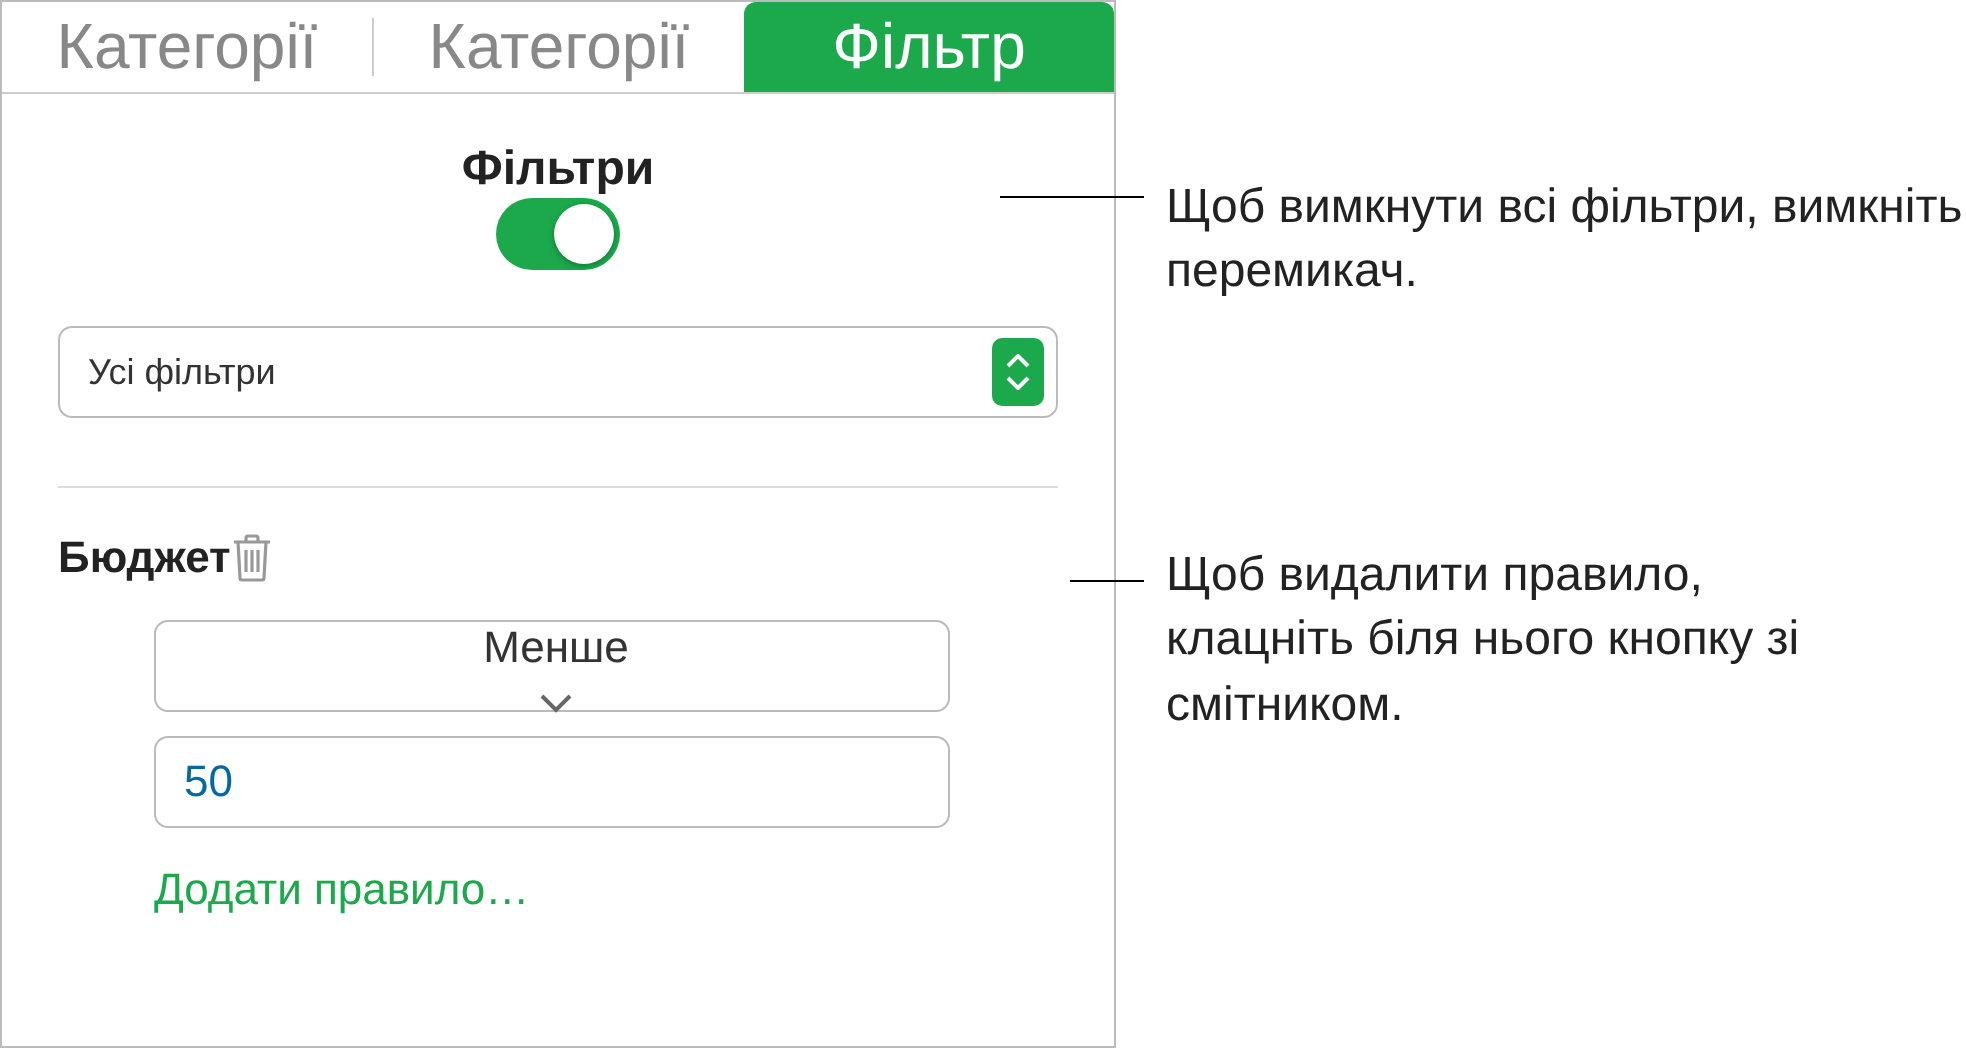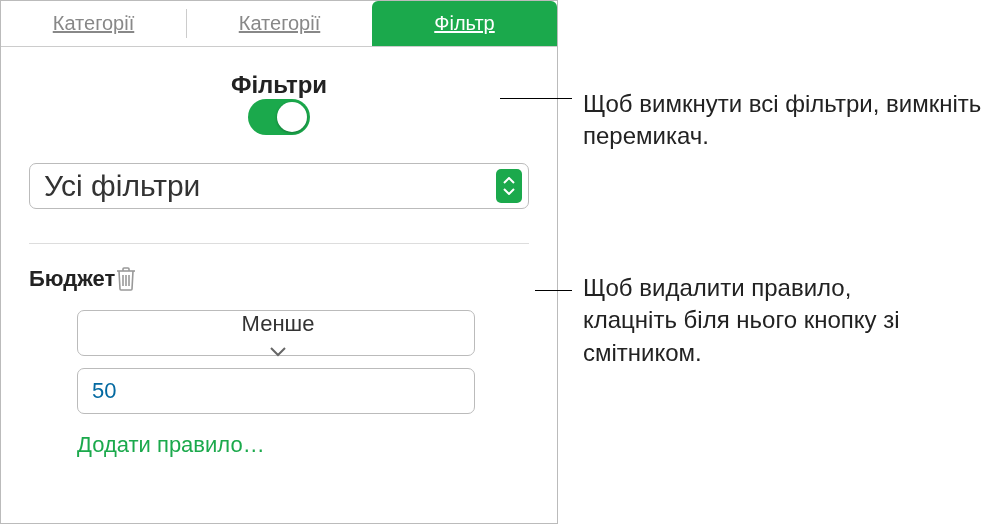--- a/index.html
+++ b/index.html
@@ -21,25 +21,24 @@
       display: flex;
       height: 46px;
       border-bottom: 1px solid #ccc;
       align-items: stretch;
     }
     .tab {
       flex: 1;
       display: flex;
       align-items: center;
       justify-content: center;
-      font-size: 20px;
+      font-size: 32px;
       color: #888;
       cursor: pointer;
       position: relative;
-      text-decoration: underline;
     }
     .tab-divider {
       width: 1px;
       background: #ccc;
       margin: 8px 0;
     }
     .tab.active {
       background: #1ba94c;
       color: #fff;
       font-weight: 500;
@@ -80,21 +79,21 @@
     }
     .popup-select {
       width: 100%;
       height: 46px;
       border: 1px solid #bbb;
       border-radius: 7px;
       display: flex;
       align-items: center;
       justify-content: space-between;
       padding: 0 6px 0 14px;
-      font-size: 30px;
+      font-size: 18px;
       color: #333;
       cursor: pointer;
       background: #fff;
     }
     .popup-handle {
       width: 26px;
       height: 34px;
       background: #1ba94c;
       border-radius: 5px;
       display: flex;

